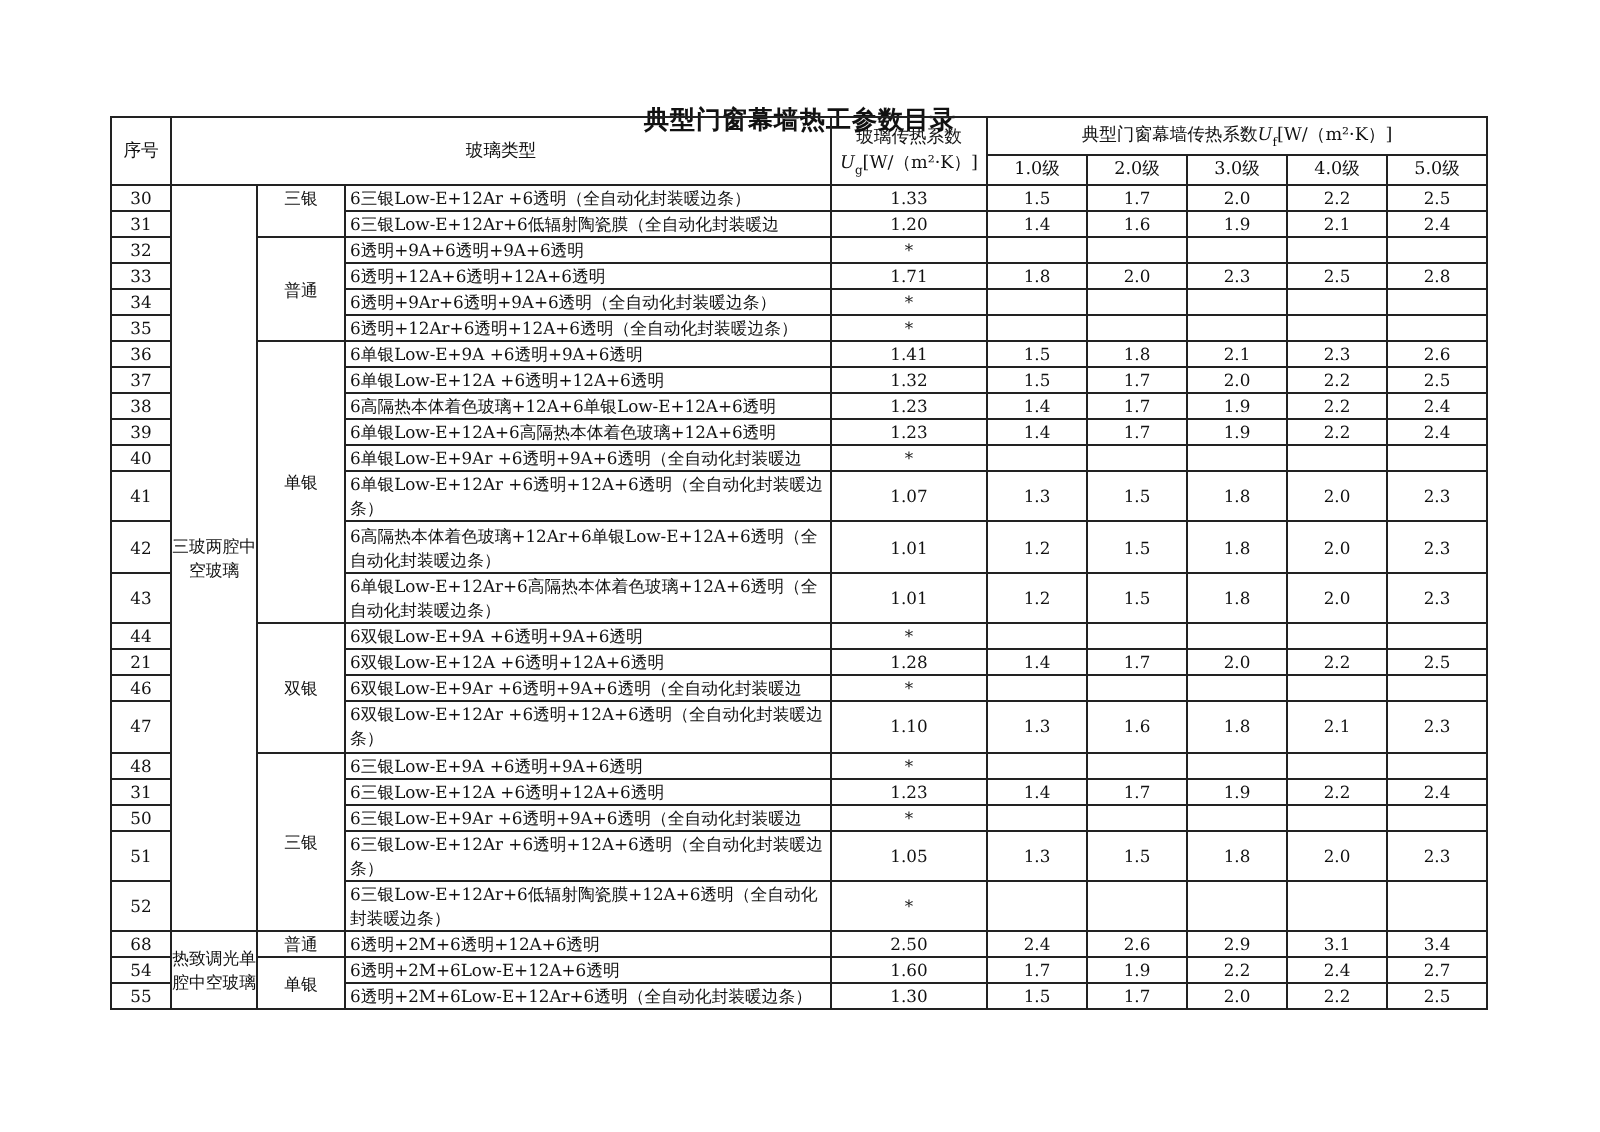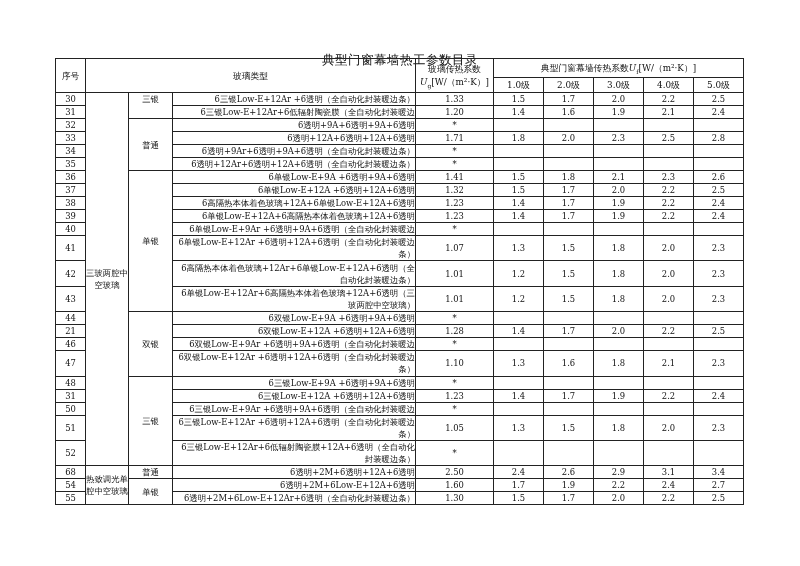--- a/index.html
+++ b/index.html
@@ -1,25 +1,25 @@
 <!DOCTYPE html>
 <html><head>
 <meta charset="utf-8">
 <style>
   html, body { margin:0; padding:0; background:#ffffff; }
   body { width:800px; height:566px; position:relative; overflow:hidden;
          font-family:"DejaVu Serif","Liberation Serif",serif; color:#111; }
   .title { position:absolute; left:0; top:52px; width:800px; text-align:center;
-           font-family:"DejaVu Sans","Liberation Sans",sans-serif; font-weight:normal; font-size:12.5px; letter-spacing:0.5px; }
+           font-family:"DejaVu Sans","Liberation Sans",sans-serif; font-weight:bold; font-size:12.5px; letter-spacing:0.5px; }
   table { position:absolute; left:55px; top:58px; border-collapse:collapse; table-layout:fixed; }
   td, th { border:1px solid #222; font-size:8.4px; line-height:12px; padding:0; font-weight:normal; text-align:center; vertical-align:middle; overflow:hidden; }
   th { font-size:8.8px; }
   tr.r1 td { height:11.7px; }
   tr.r2 td { height:24.4px; }
-  td.type { text-align:right; padding-left:2px; line-height:12px; }
+  td.type { text-align:left; padding-left:2px; line-height:12px; }
   td.cat { line-height:12px; }
   .hdr1 th { height:18px; }
   .hdr2 th { height:14px; }
   .ug-h { line-height:13px;text-align:center; }
   i { font-style:italic; }
   sub { font-size:6px; line-height:0; }
 </style>
 </head>
 <body>
 
@@ -200,21 +200,21 @@
     <td>1.01</td>
     <td>1.2</td>
     <td>1.5</td>
     <td>1.8</td>
     <td>2.0</td>
     <td>2.3</td>
   </tr>
 
   <tr class="r2">
     <td>43</td>
-    <td class="type">6单银Low-E+12Ar+6高隔热本体着色玻璃+12A+6透明（三玻两腔中空玻璃）</td>
+    <td class="type">6单银Low-E+12Ar+6高隔热本体着色玻璃+12A+6透明（全自动化封装暖边条）</td>
     <td>1.01</td>
     <td>1.2</td>
     <td>1.5</td>
     <td>1.8</td>
     <td>2.0</td>
     <td>2.3</td>
   </tr>
 
   <tr class="r1">
     <td>44</td>

